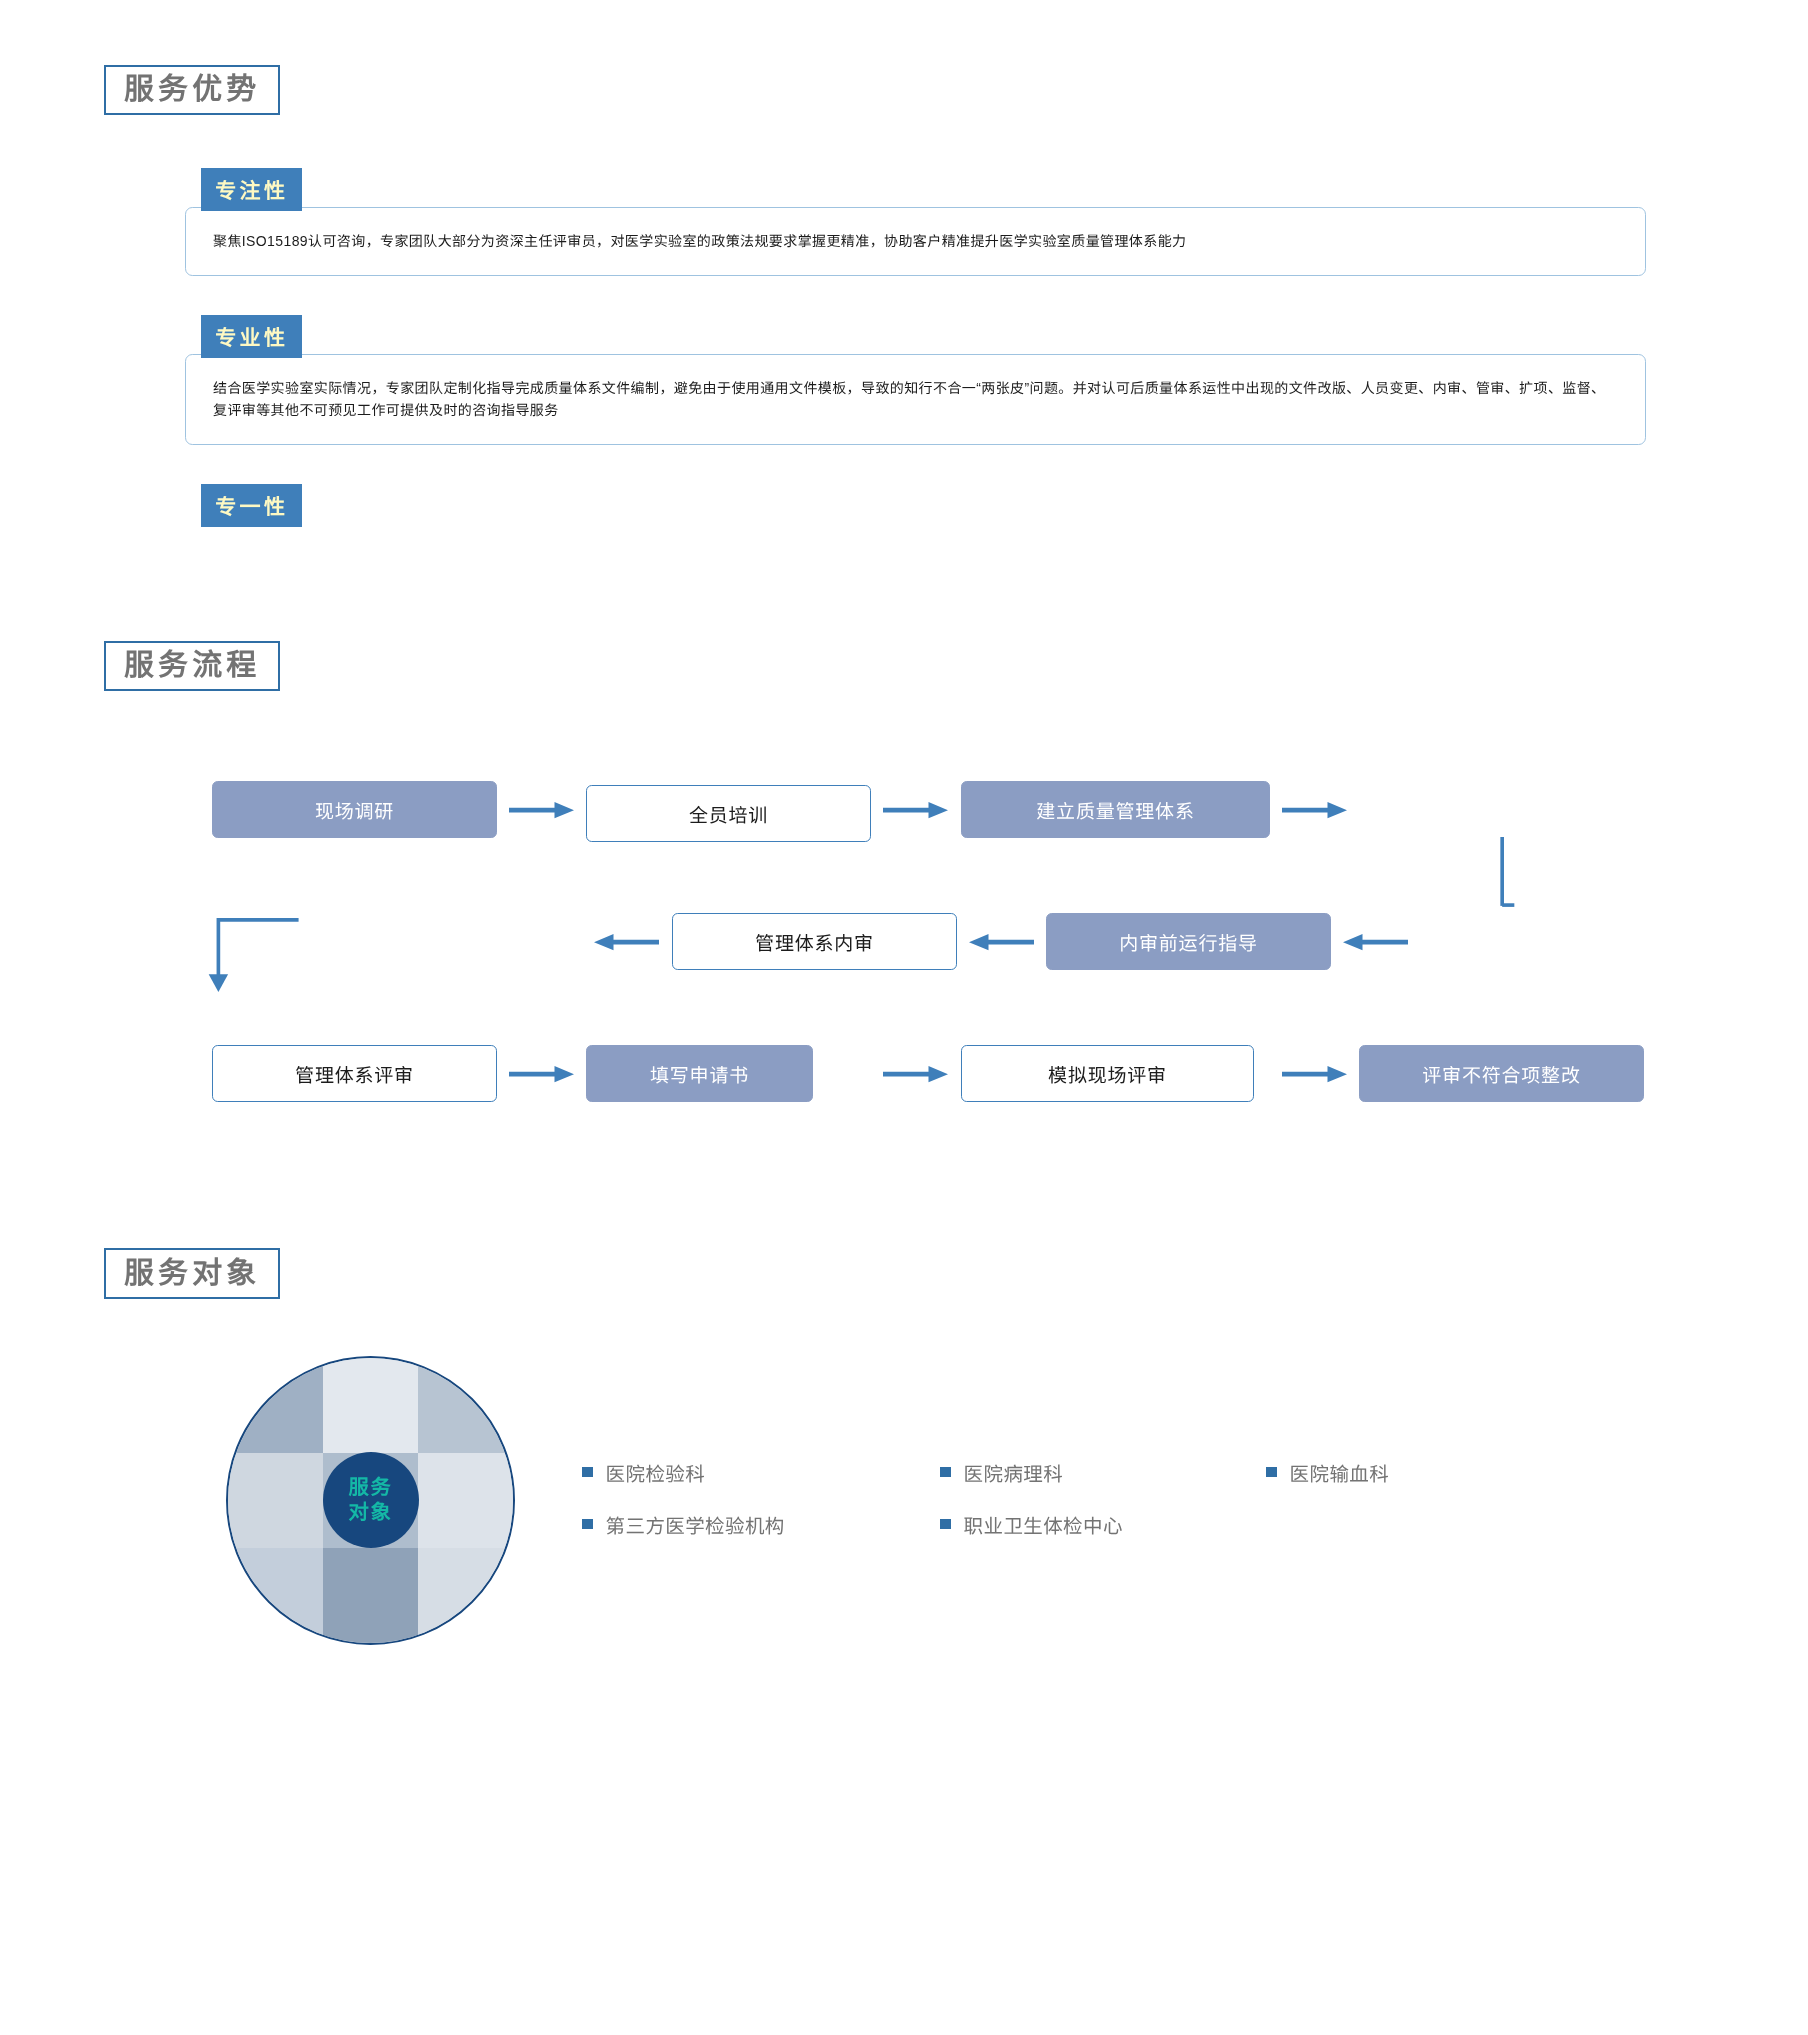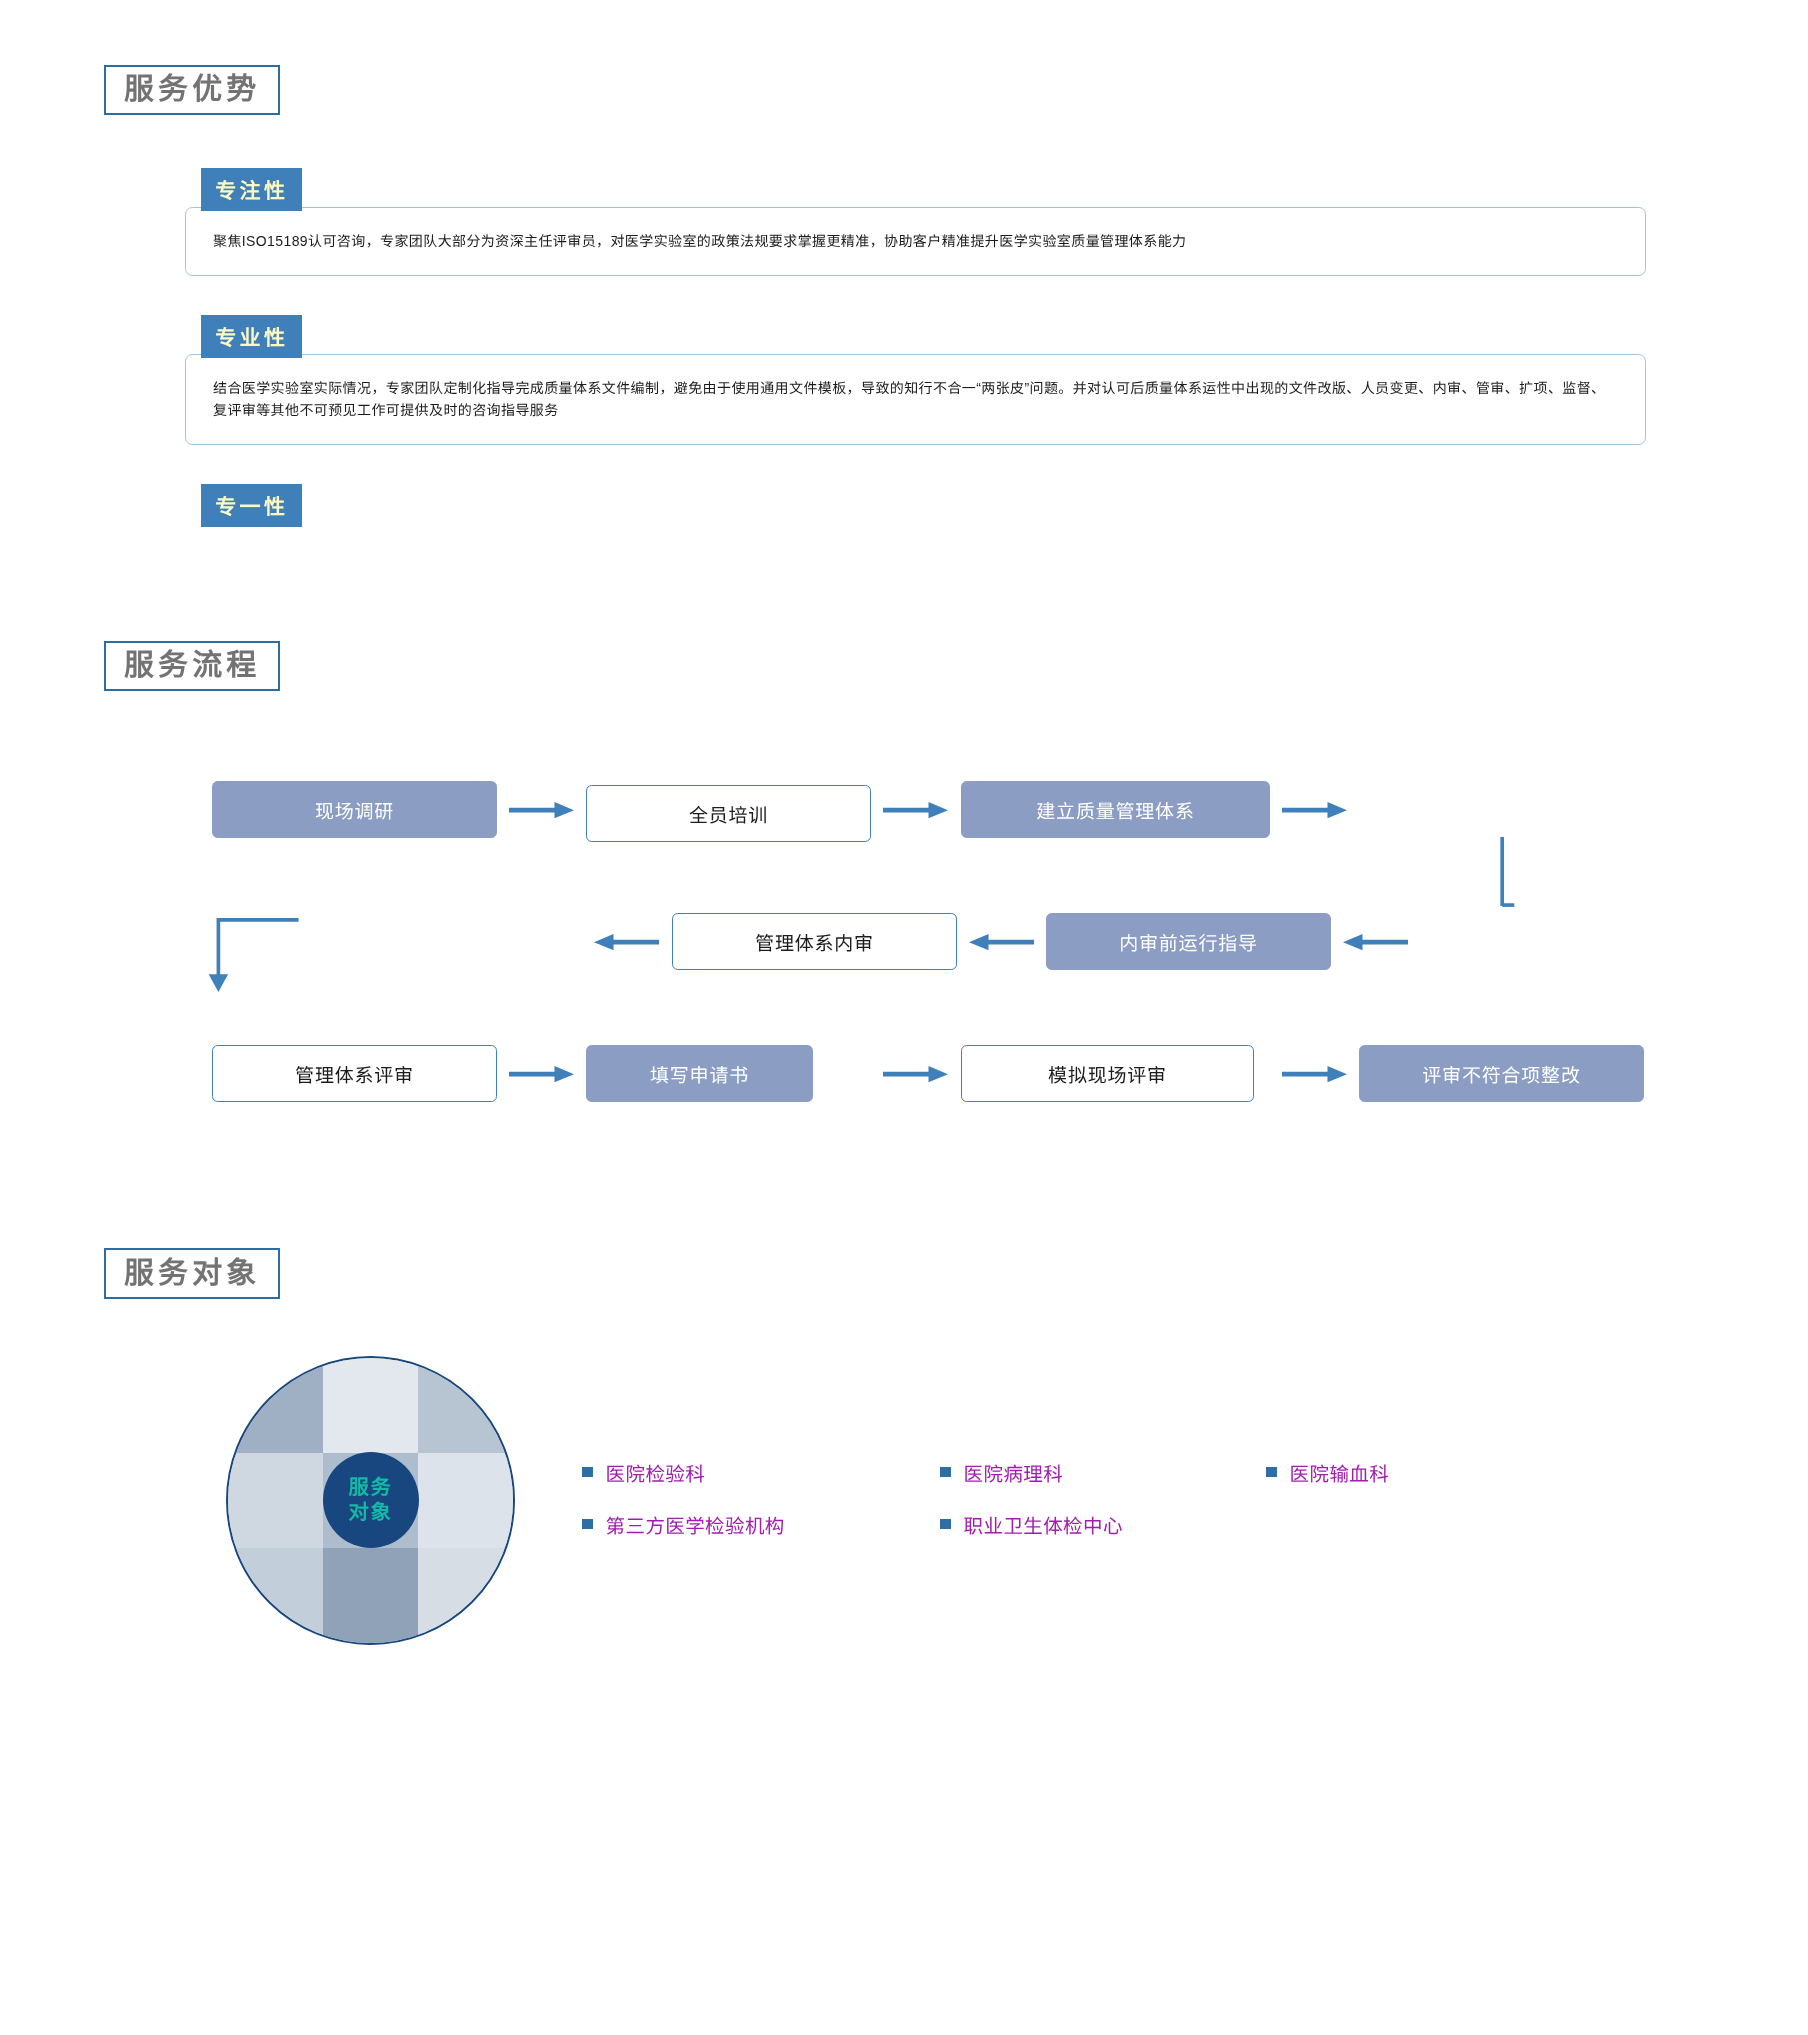--- a/index.html
+++ b/index.html
@@ -139,21 +139,21 @@
     position: absolute;
     left: 460px;
     top: 110px;
     width: 1058px;
   }
   .obj-row { display: flex; margin-bottom: 23px; }
   .obj-item {
     display: flex;
     align-items: center;
     font-size: 19.5px;
-    color: #a21caf;
+    color: #737373;
     letter-spacing: 0.4px;
   }
   .bullet {
     width: 10.6px;
     height: 10.6px;
     background: #2f6ea5;
     margin-right: 13px;
     flex: none;
   }
 </style>

